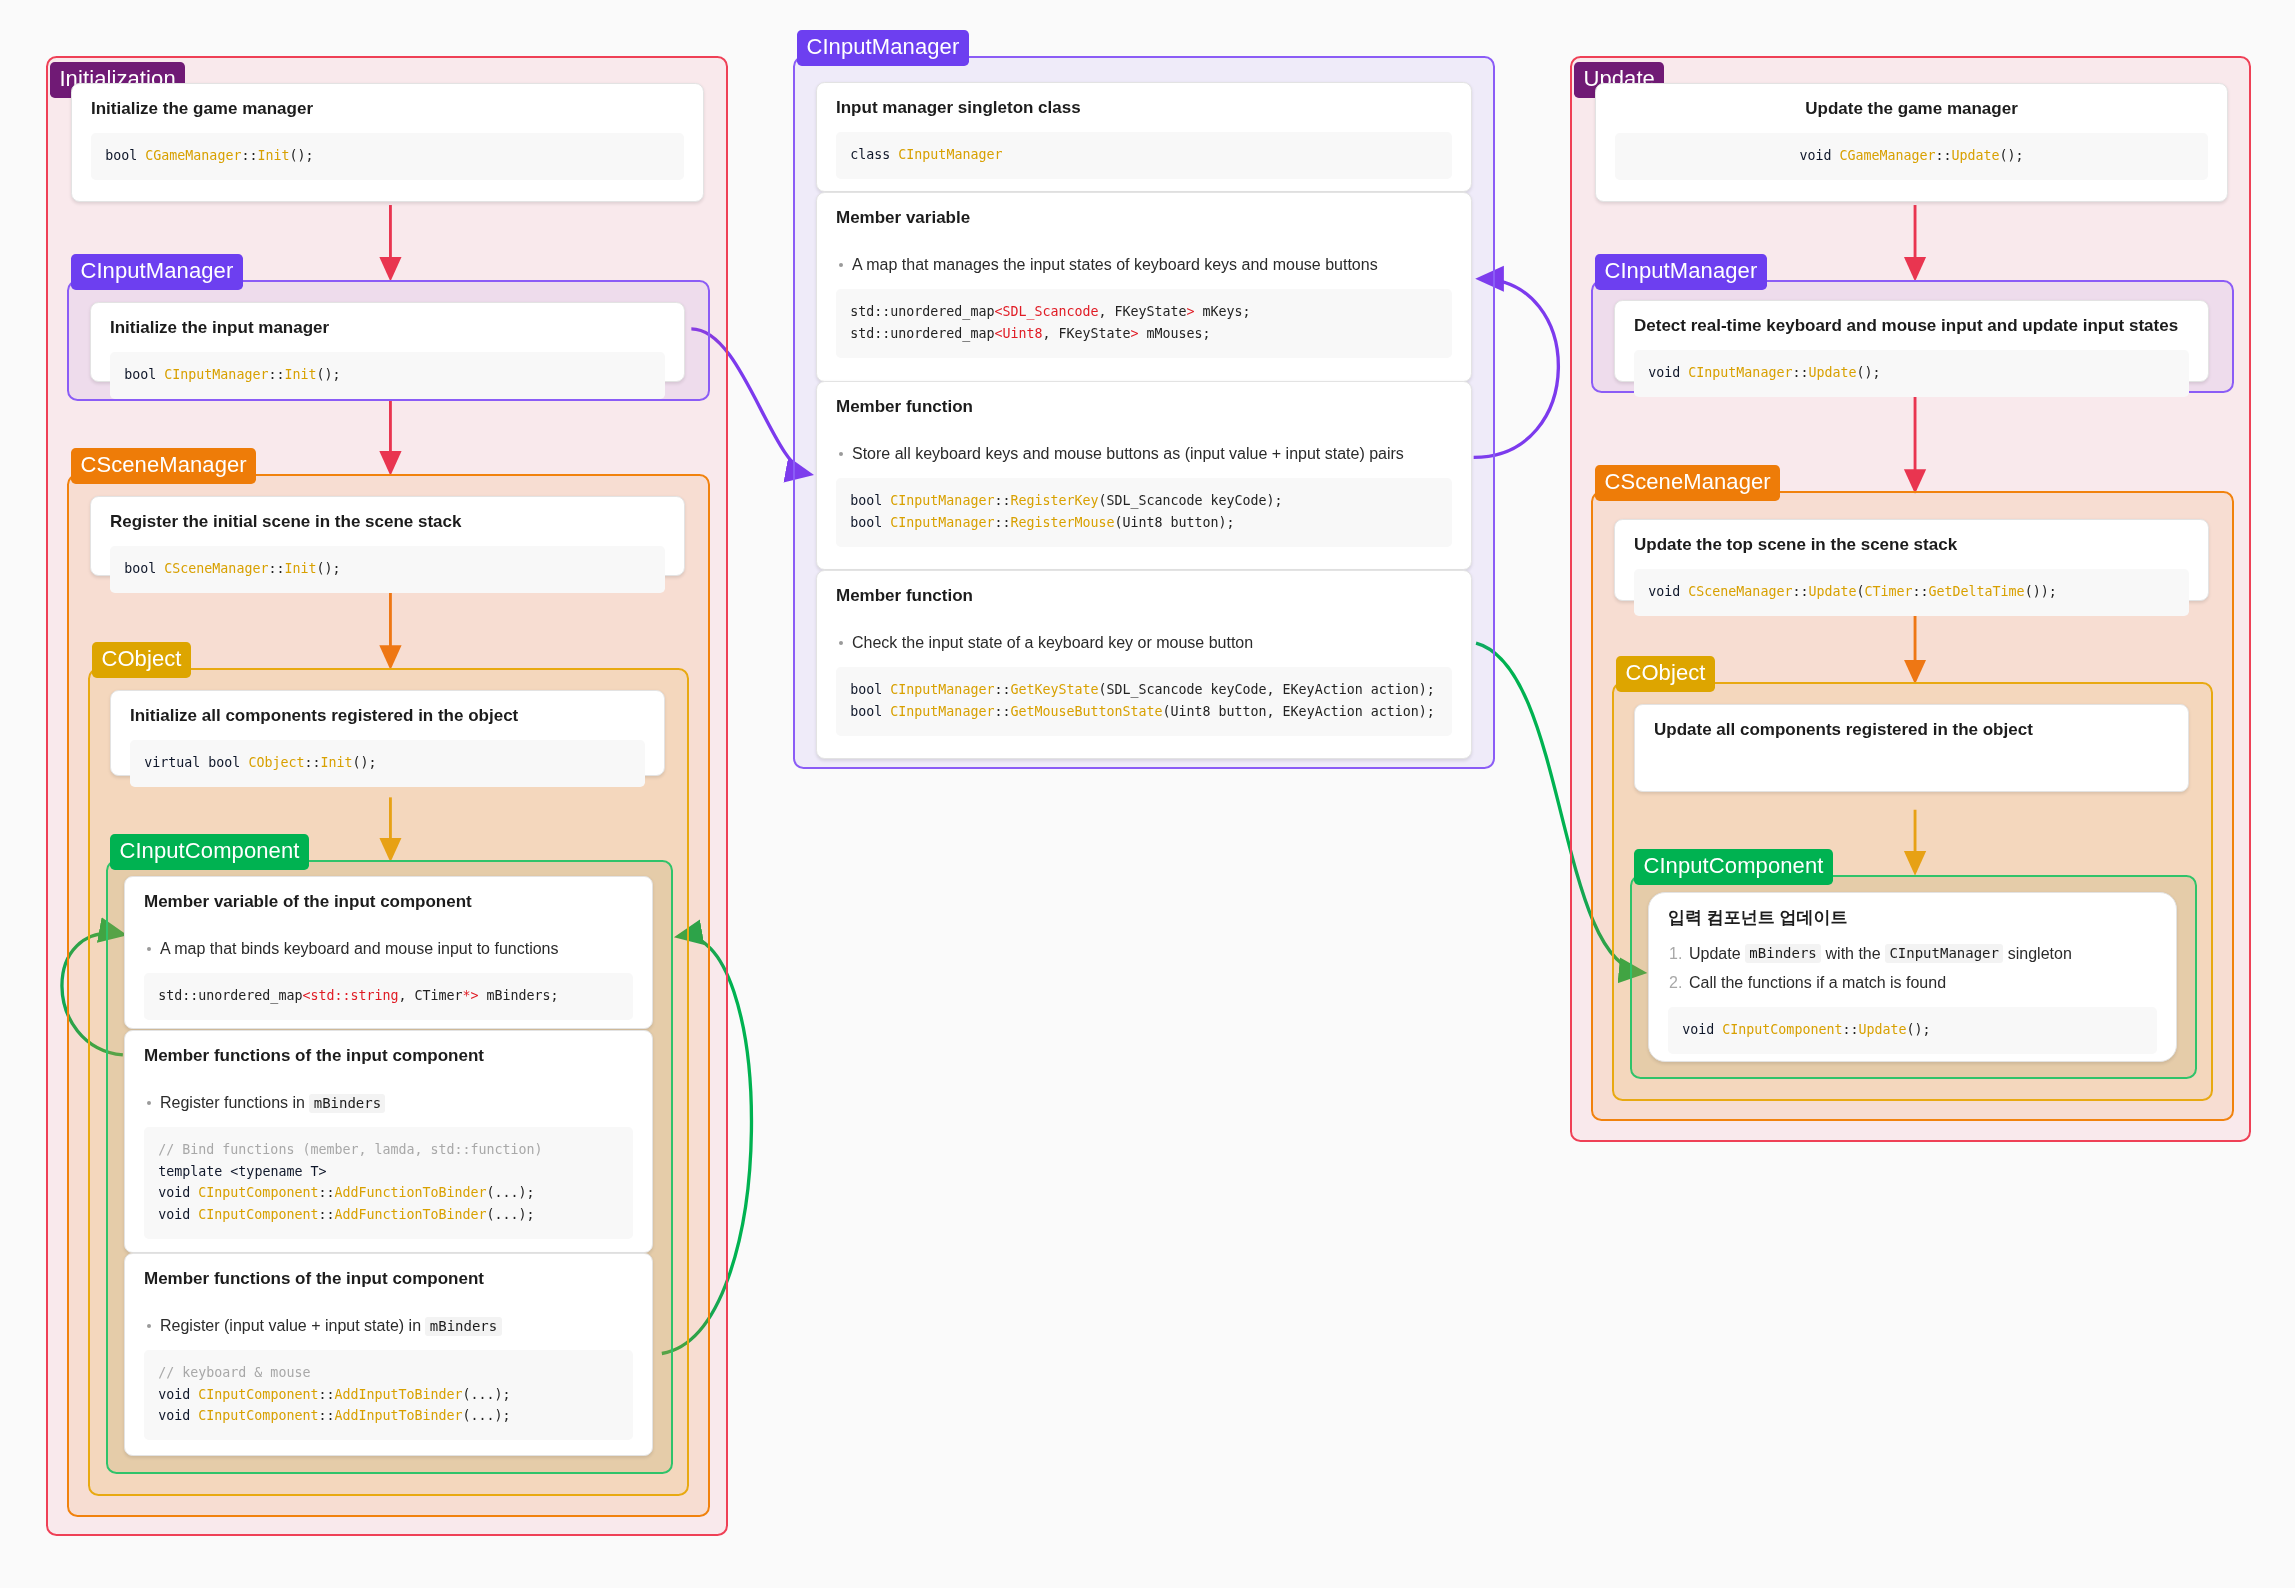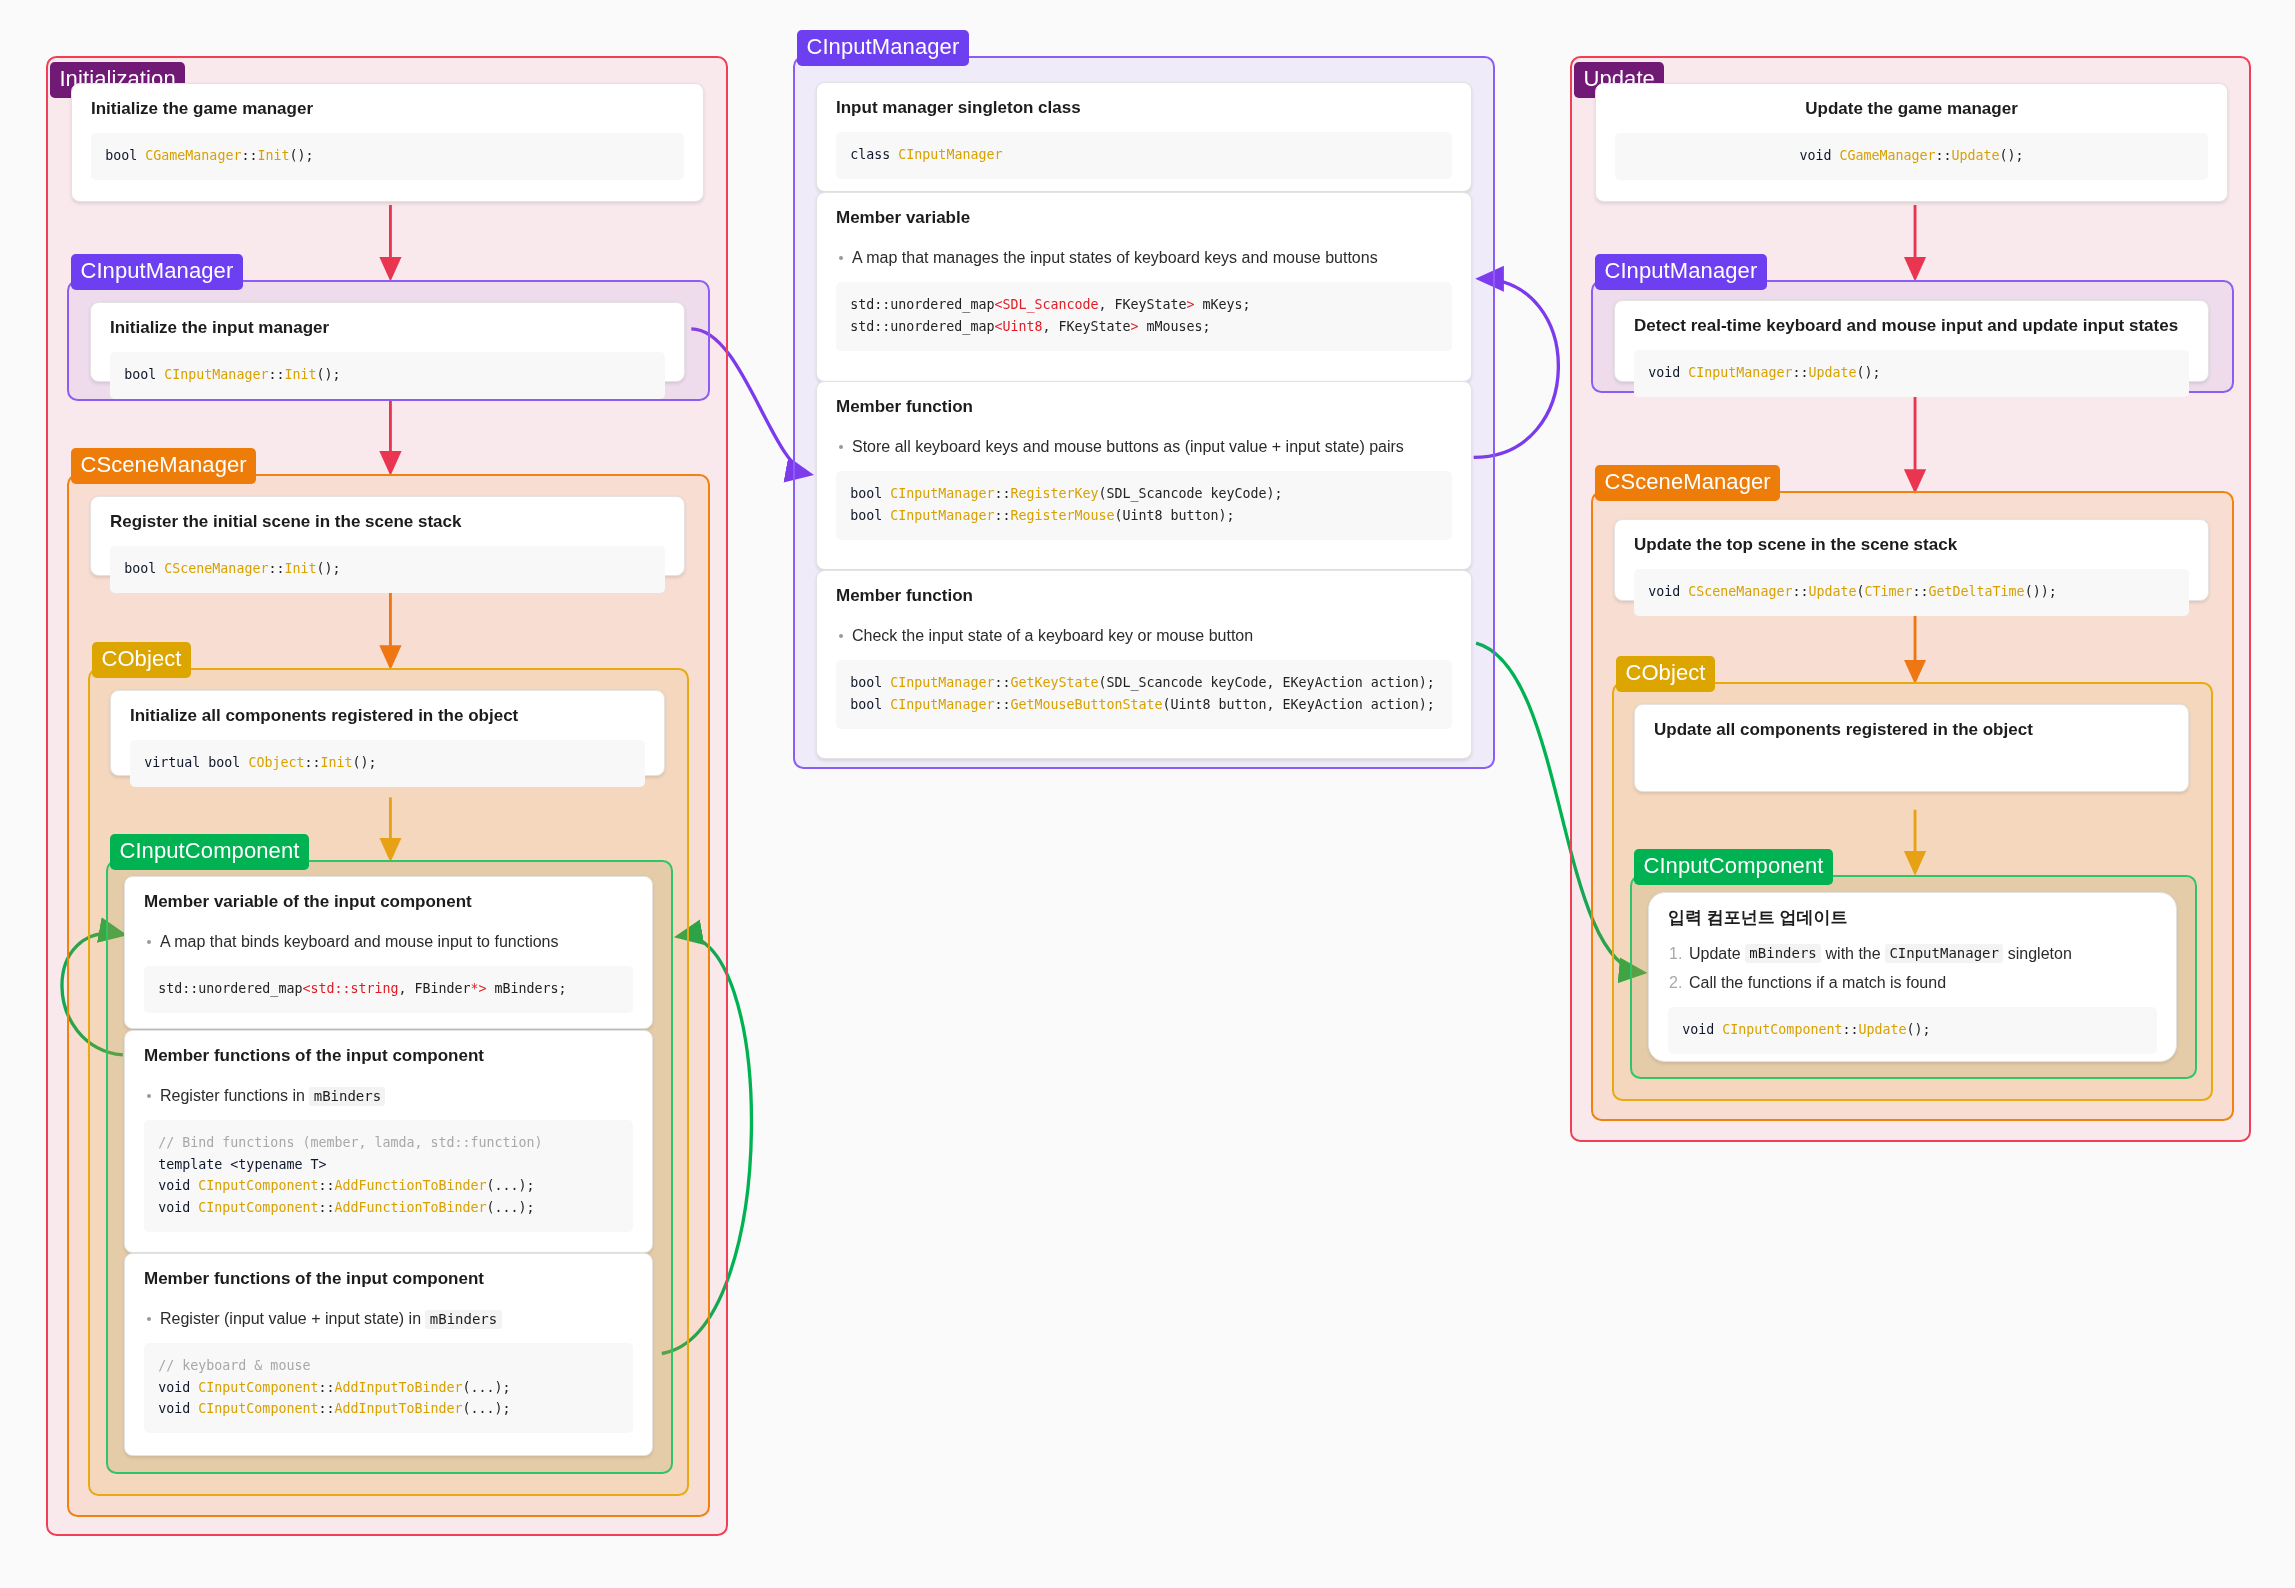--- a/index.html
+++ b/index.html
@@ -55,21 +55,21 @@
     padding: 14.3px 19px 16px 19px;
   }
   .card-title {
     font-size: 17px;
     font-weight: bold;
     color: #1c1c1c;
     line-height: 1.3;
     margin-bottom: 3.8px;
     white-space: nowrap;
   }
-  .bullets { list-style: none; margin-top: 17px; }
+  .bullets { list-style: none; margin-top: 24px; }
   .bullets li {
     position: relative;
     font-size: 16px;
     color: #2b2b2b;
     line-height: 1.45;
     padding-left: 16px;
     margin-bottom: 2.9px;
     white-space: nowrap;
   }
   .bullets li::before {
@@ -216,21 +216,21 @@
 <div class="grp c-green" style="left:106px; top:860px; width:567px; height:614px;">
   <div class="grp-label l-green">CInputComponent</div>
 </div>
 
 <div class="card" style="left:124px; top:876px; width:529px; height:153px;">
   <div class="card-title">Member variable of the input component</div>
   <ul class="bullets">
       <li>A map that binds keyboard and mouse input to functions</li>
     </ul>
   <div class="codebox">
-      <div><span>std::unordered_map</span><span class="ang">&lt;std::string</span><span>, FBinder</span><span class="ang">*&gt;</span><span> mBinders;</span></div>
+      <div><span>std::unordered_map</span><span class="ang">&lt;std::string</span><span>, CTimer</span><span class="ang">*&gt;</span><span> mBinders;</span></div>
     </div>
 </div>
 
 <div class="card" style="left:124px; top:1030px; width:529px; height:223px;">
   <div class="card-title">Member functions of the input component</div>
   <ul class="bullets">
     <li><span>Register functions in</span>
       <code class="inl">mBinders</code></li>
   </ul>
   <div class="codebox">

